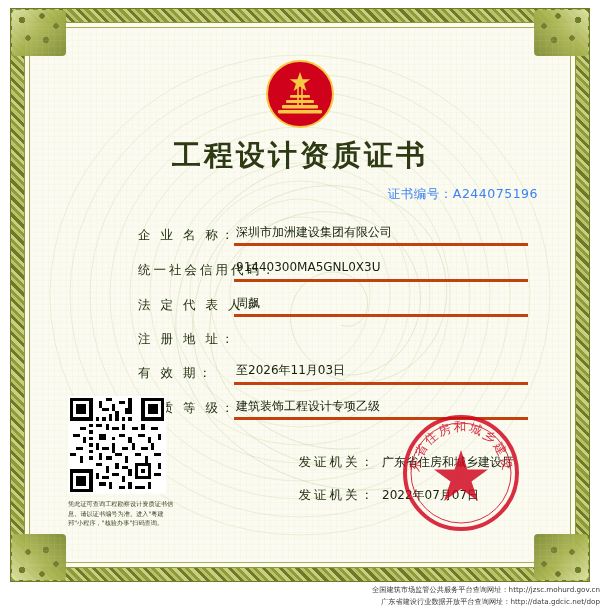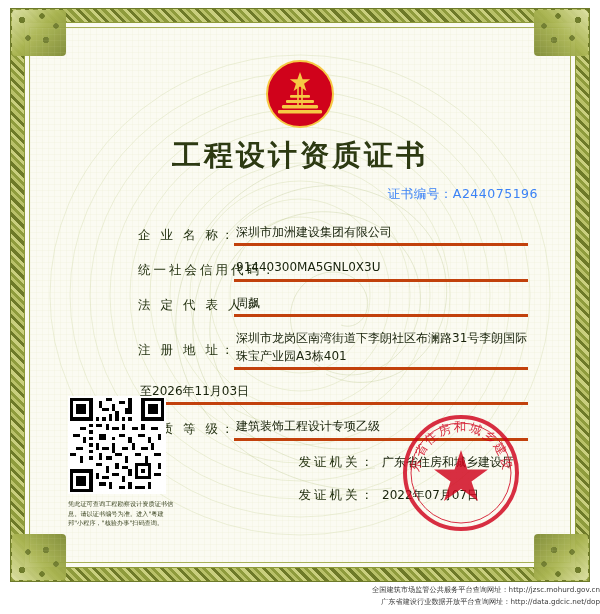--- a/index.html
+++ b/index.html
@@ -345,24 +345,24 @@
         <div class="field-value field-underline">91440300MA5GNL0X3U</div>
       </div>
 
       <div class="field-row">
         <div class="field-label">法 定 代 表 人：</div>
         <div class="field-value field-underline">周飙</div>
       </div>
 
       <div class="field-row">
         <div class="field-label">注 册 地 址：</div>
-        <div class="field-value field-underline">深圳市龙岗区南湾街道下李朗社区布澜路31号李朗国际珠宝产业园A3栋401</div>
       </div>
 
       <div class="field-row">
+        <div class="field-label">有 效 期：</div>
         <div class="field-value field-underline">至2026年11月03日</div>
       </div>
 
       <div class="field-row">
         <div class="field-label">资 质 等 级：</div>
         <div class="field-value field-underline">建筑装饰工程设计专项乙级</div>
       </div>
 
     </div>
 

